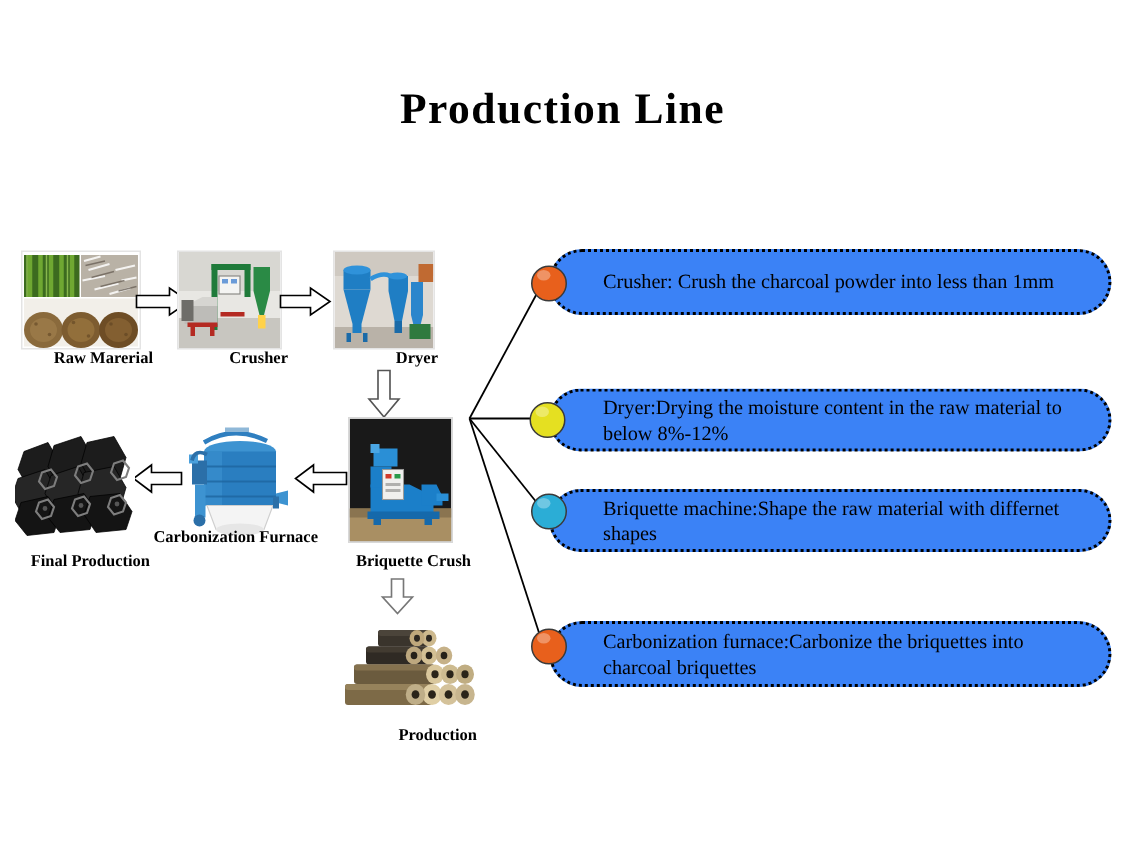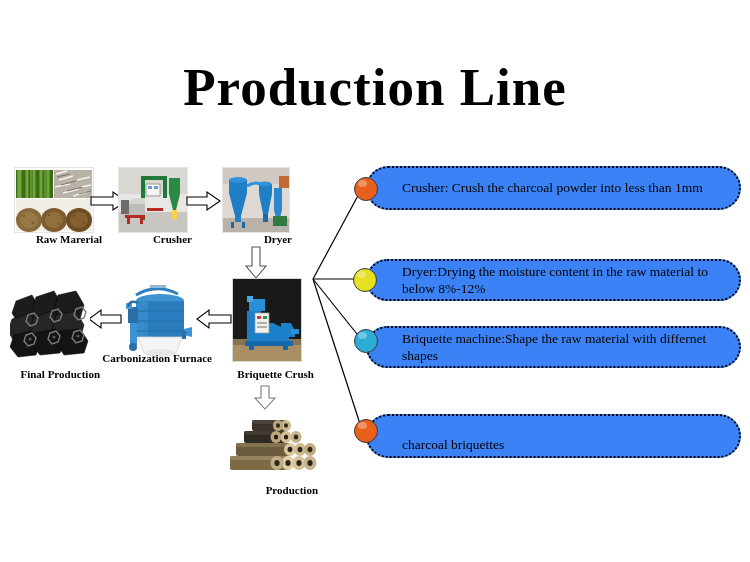--- a/index.html
+++ b/index.html
@@ -20,21 +20,21 @@
 
   
   #title {
     position: absolute;
     left: 0;
     top: 57px;
     width: 750px;
     text-align: center;
     font-family: "Liberation Serif", serif;
     font-weight: bold;
-    font-size: 53px;
+    font-size: 29px;
     letter-spacing: 1px;
     color: #000000;
   }
 
   
   .node {
     position: absolute;
   }
   .thumb {
     position: absolute;
@@ -454,19 +454,19 @@
   <div class="callout" style="left:366px; top:326px; width:375px; height:42px;">
     <div class="callout-text">
       <span>Briquette machine:Shape the raw material with differnet</span><br>
       <span>shapes</span>
     </div>
   </div>
   <div class="bullet" style="left:354px; top:329px; background:#2BADD6;"></div>
 
   <div class="callout" style="left:366px; top:414px; width:375px; height:44px;">
     <div class="callout-text">
-      <br>
+      <span>Carbonization furnace:Carbonize the briquettes into</span><br>
       <span>charcoal briquettes</span>
     </div>
   </div>
   <div class="bullet" style="left:354px; top:419px; background:#E8601C;"></div>
 
 </div>
 
 </body></html>

